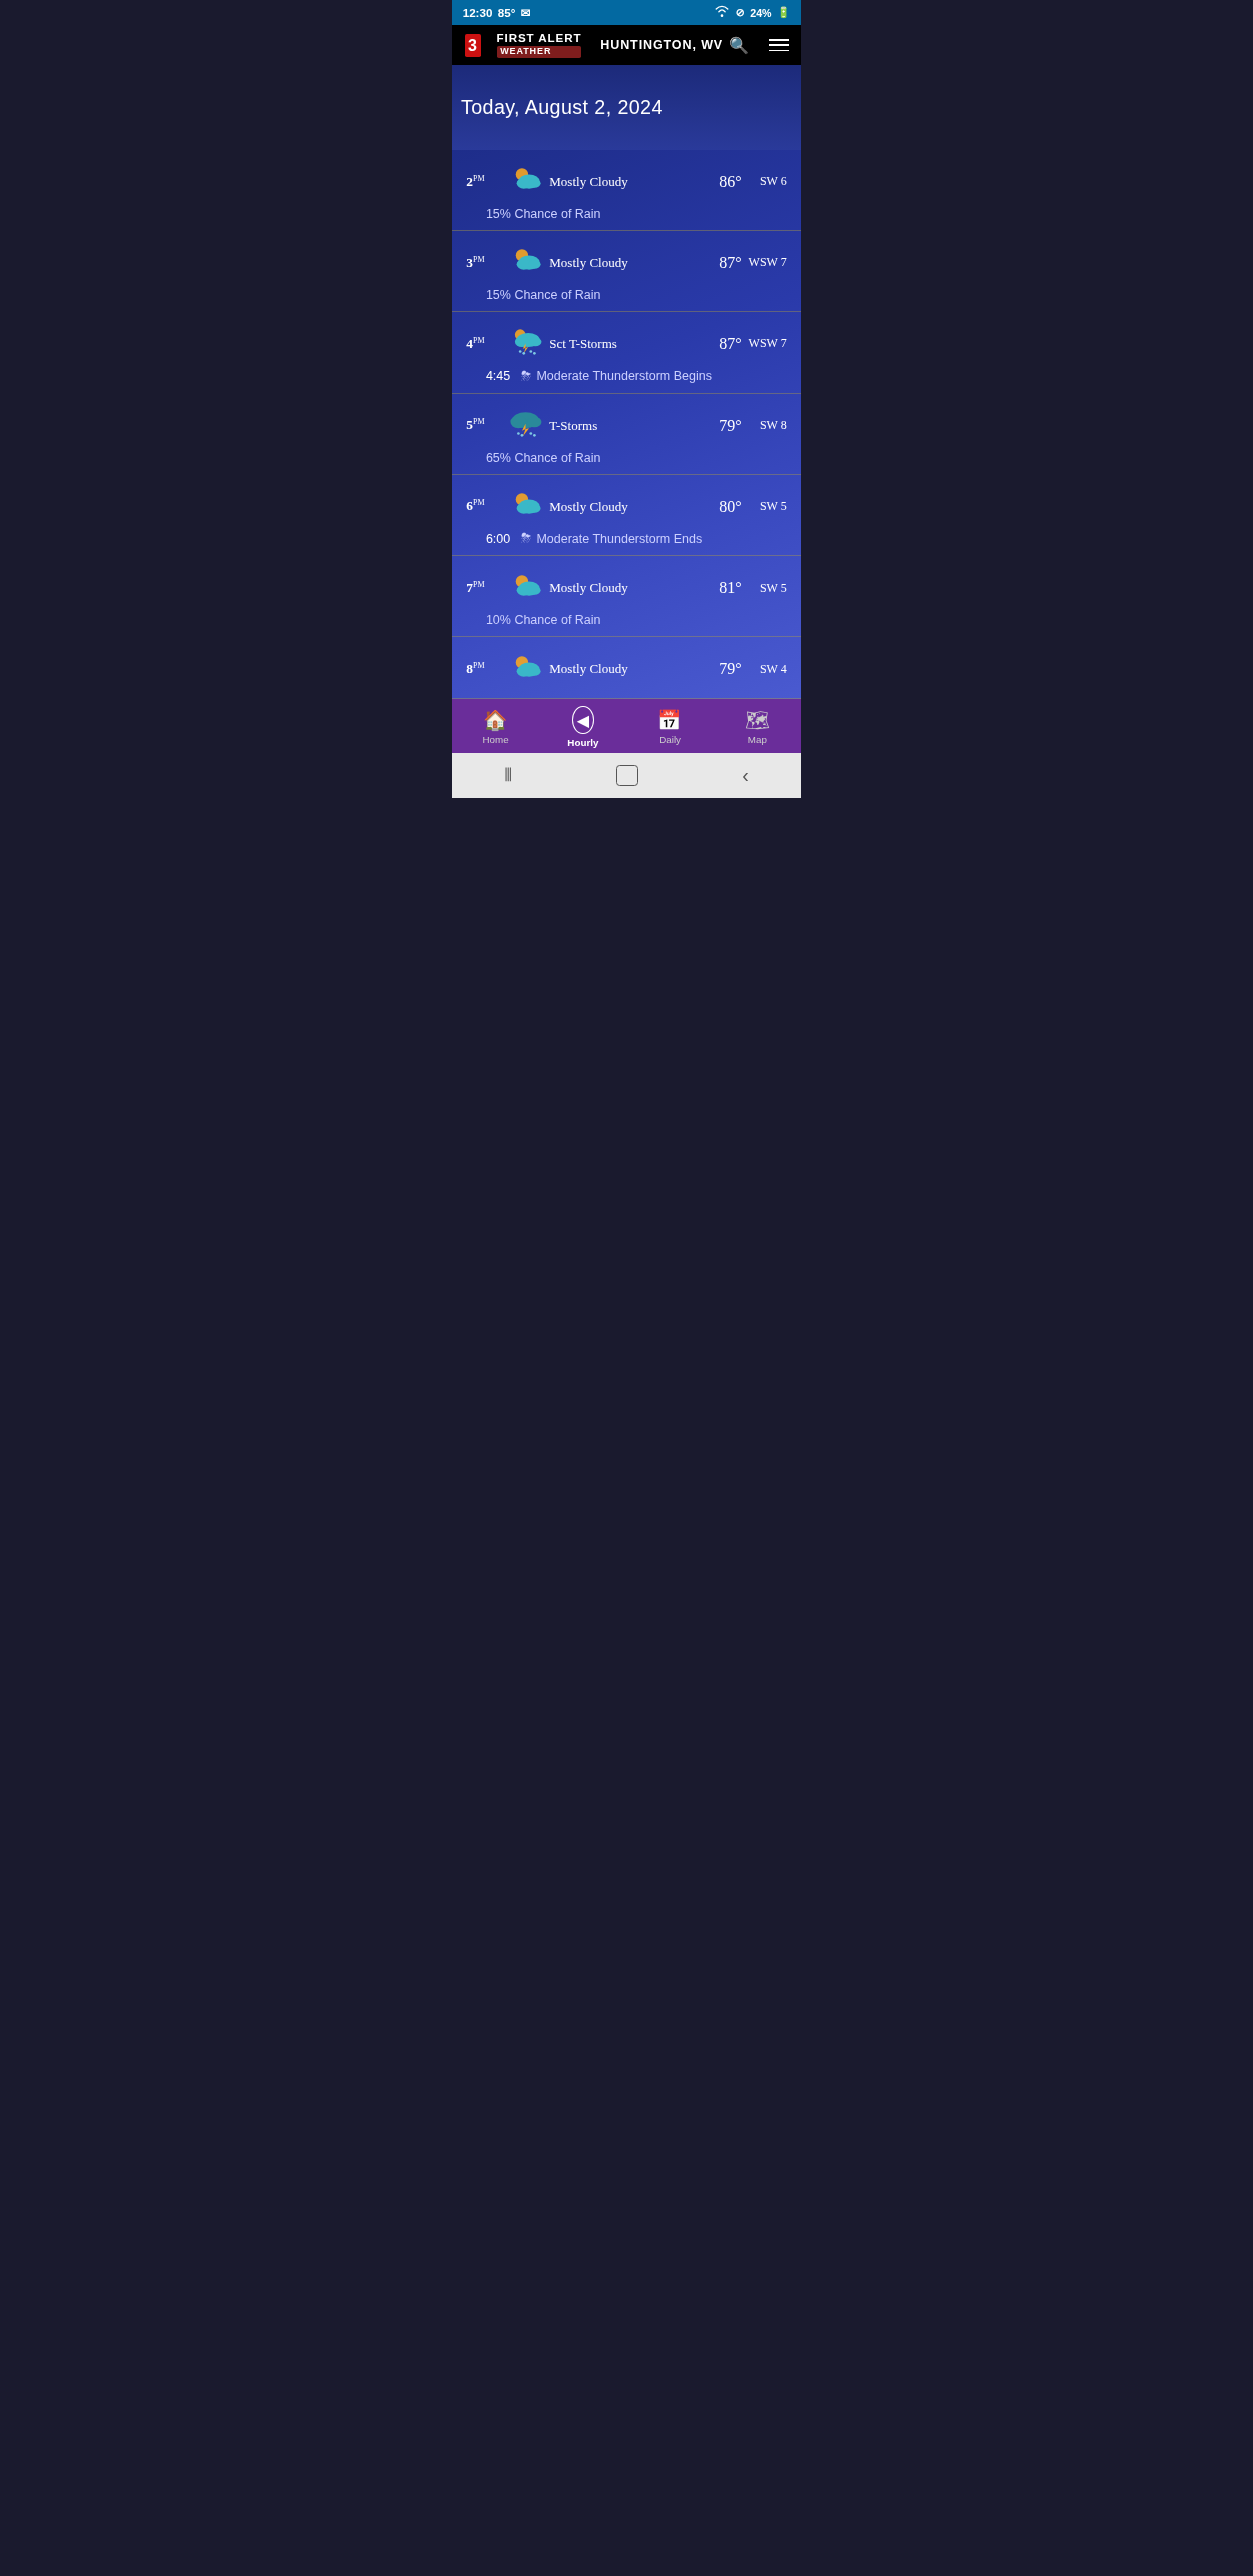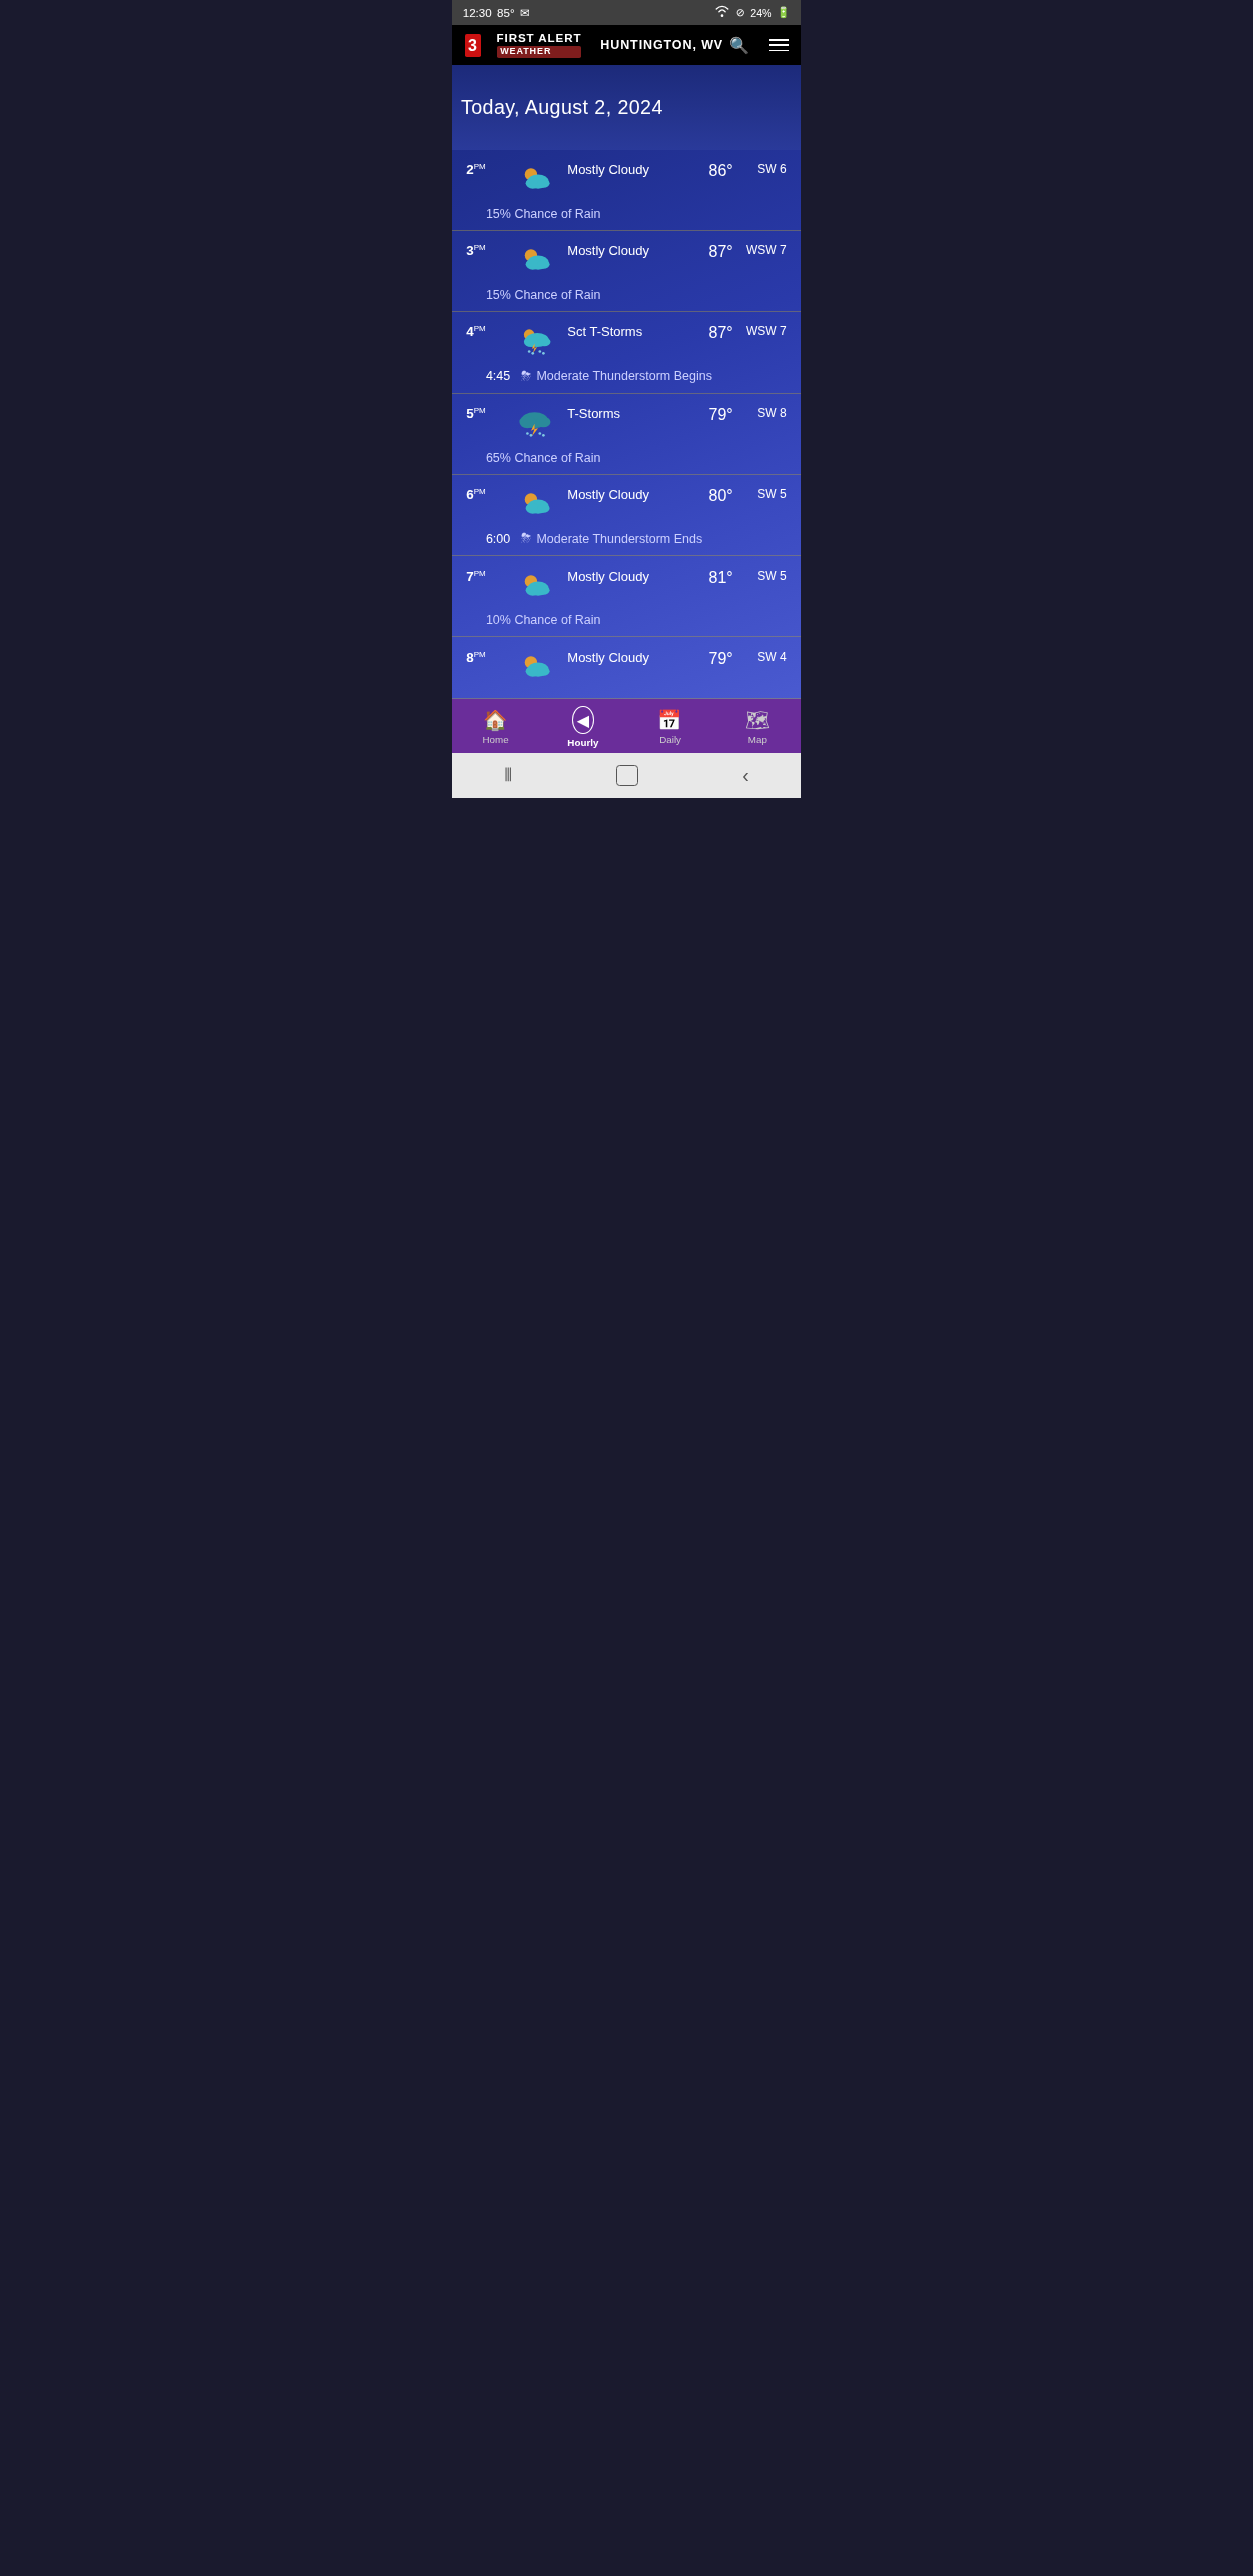--- a/index.html
+++ b/index.html
@@ -9,28 +9,28 @@
       font-family: Arial, sans-serif;
       background: #1a1a2e;
       width: 349px;
       margin: 0 auto;
       min-height: 100vh;
       overflow-x: hidden;
     }
 
     
     .status-bar {
-      background: #404040;
+      background: #0369a1;
       color: #fff;
       display: flex;
       justify-content: space-between;
       align-items: center;
       padding: 5.4px 10.7px;
       font-size: 11.6px;
-      font-weight: normal;
+      font-weight: bold;
     }
     .status-left { display: flex; align-items: center; gap: 5.4px; }
     .status-right { display: flex; align-items: center; gap: 5.4px; font-size: 10.7px; }
 
     
     .header {
       background: #000;
       display: flex;
       align-items: center;
       justify-content: space-between;
@@ -119,22 +119,23 @@
       position: relative;
     }
 
     .hourly-row {
       padding: 12.5px 14.3px 9px 14.3px;
       border-bottom: 0.9px solid rgba(180, 160, 60, 0.4);
     }
 
     .row-main {
       display: flex;
-      align-items: flex-start;
-      gap: 13px;
+      align-items: center;
+      gap: 4px;
+      font-family: Liberation Serif, serif;
     }
 
     .row-time {
       color: #fff;
       font-size: 13.4px;
       font-weight: bold;
       min-width: 36px;
     }
     .row-time sup {
       font-size: 8px;

